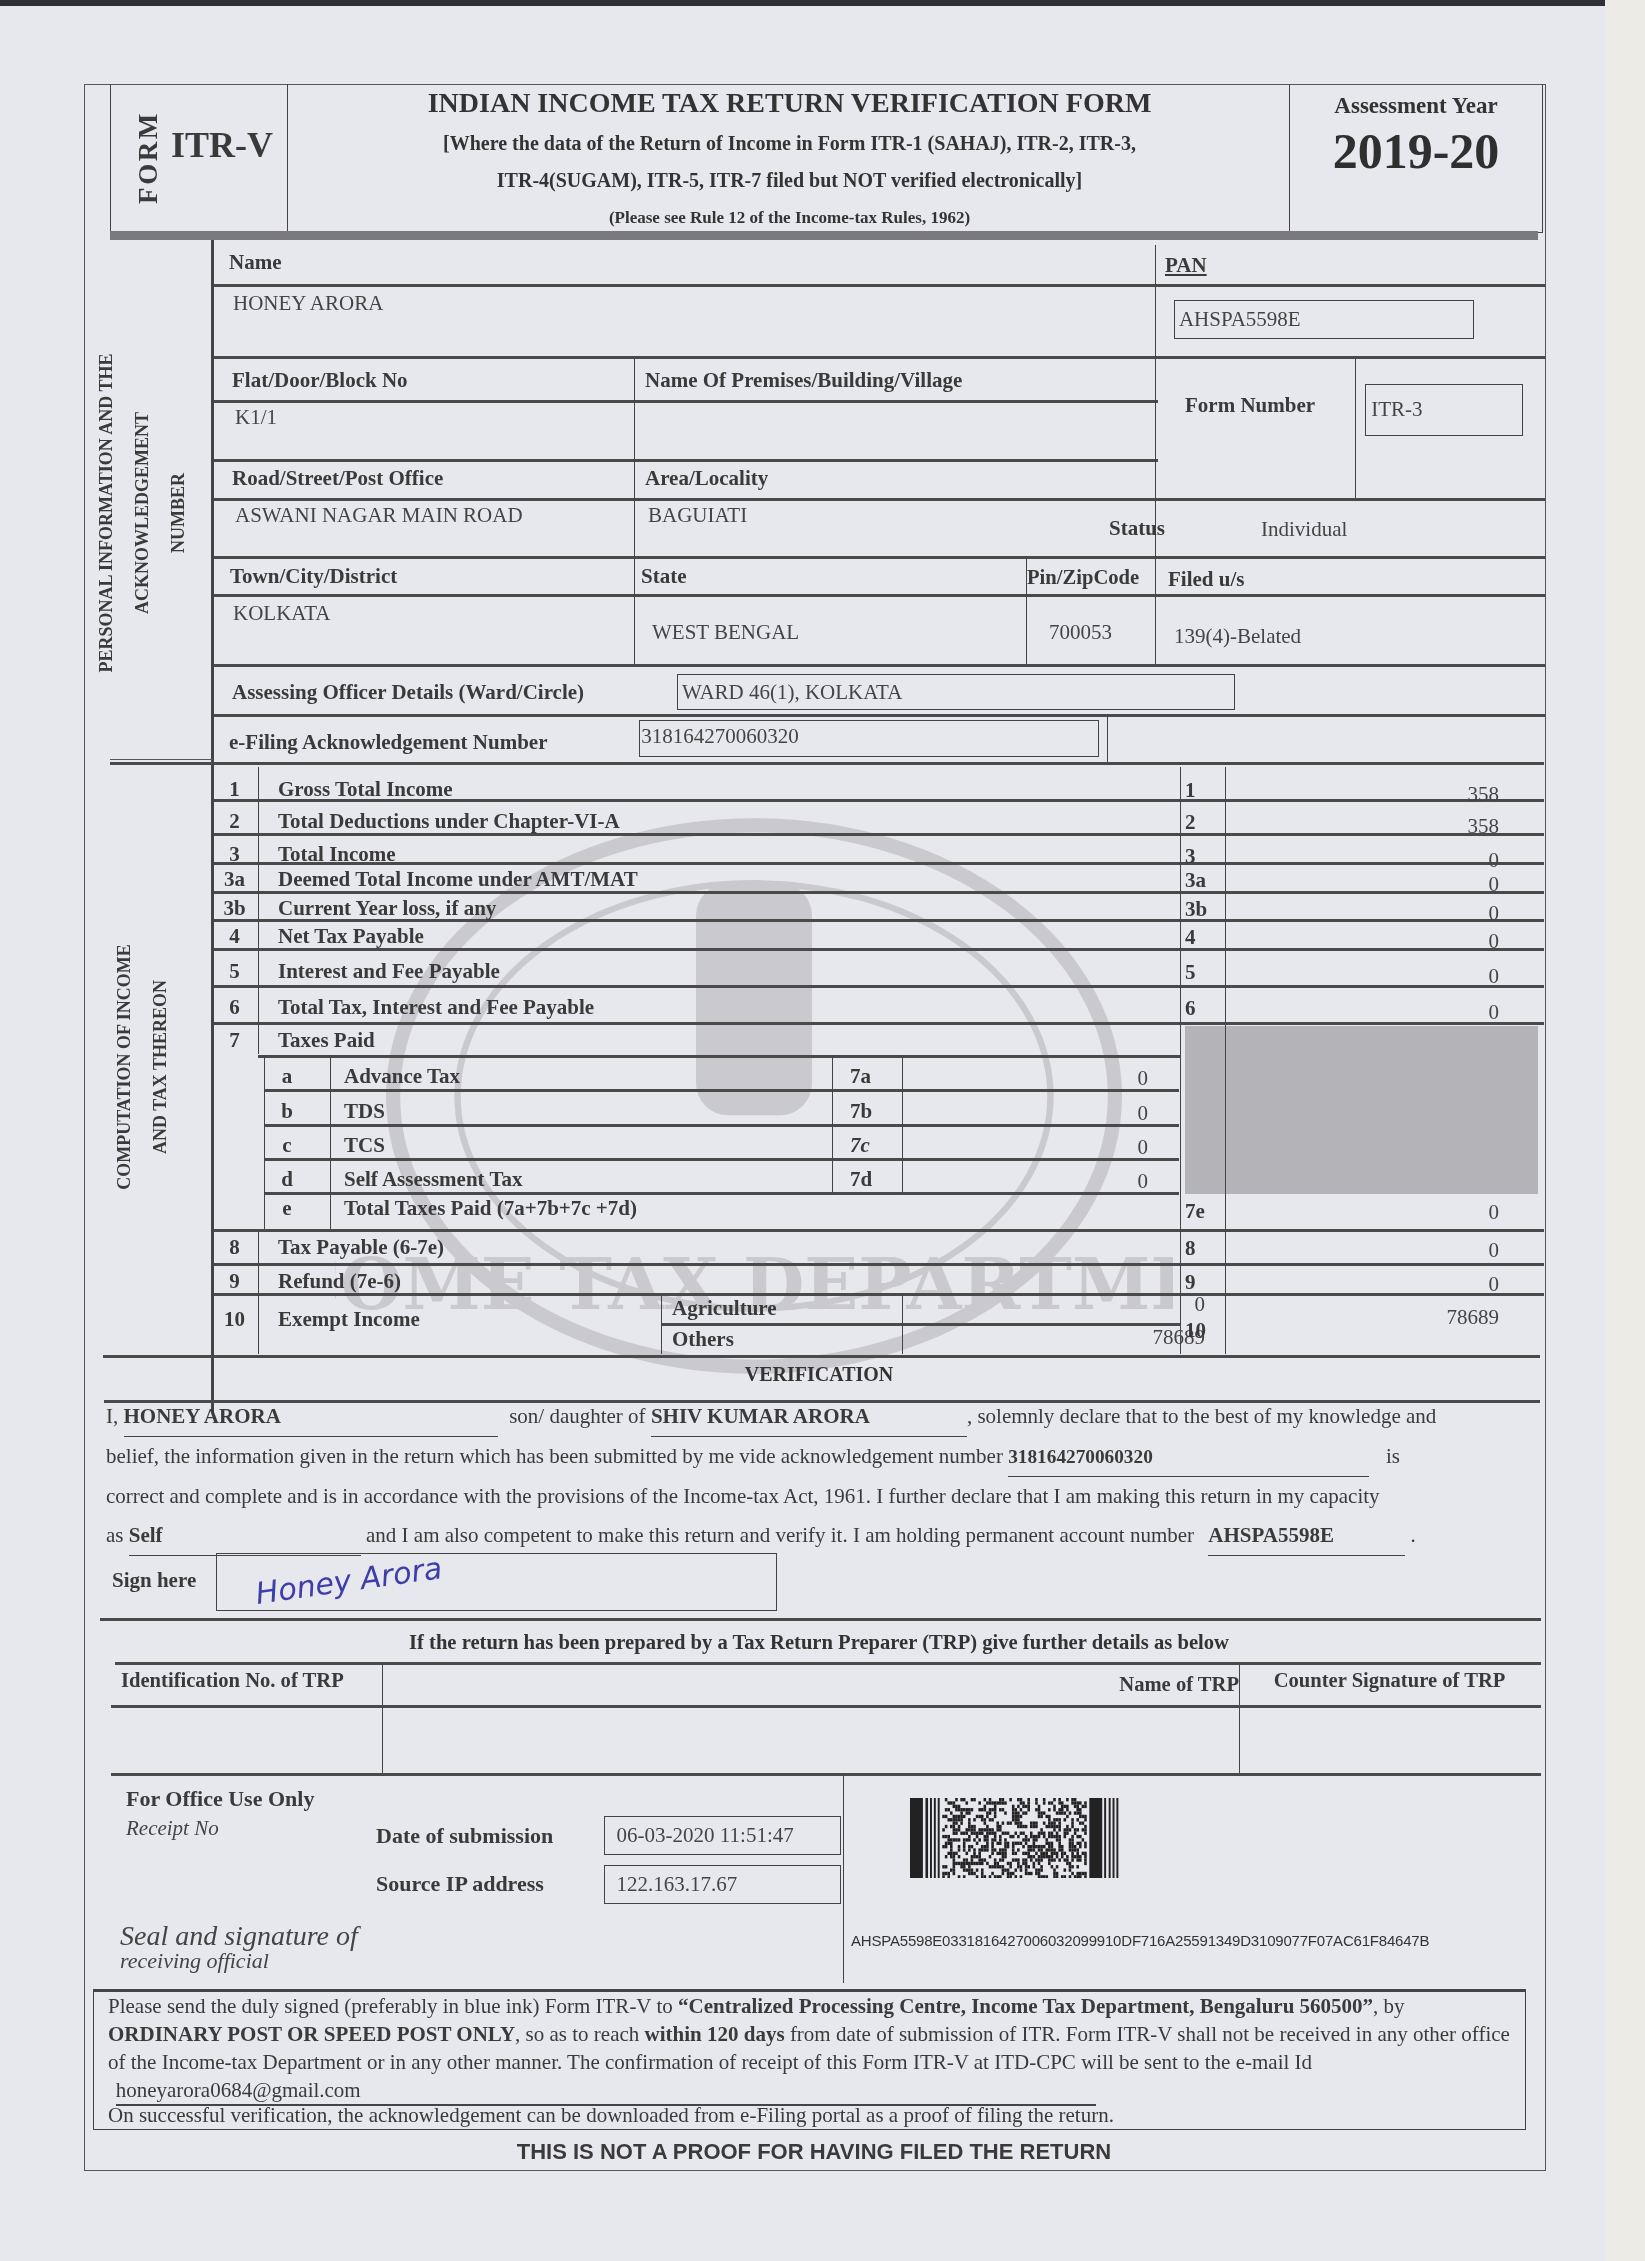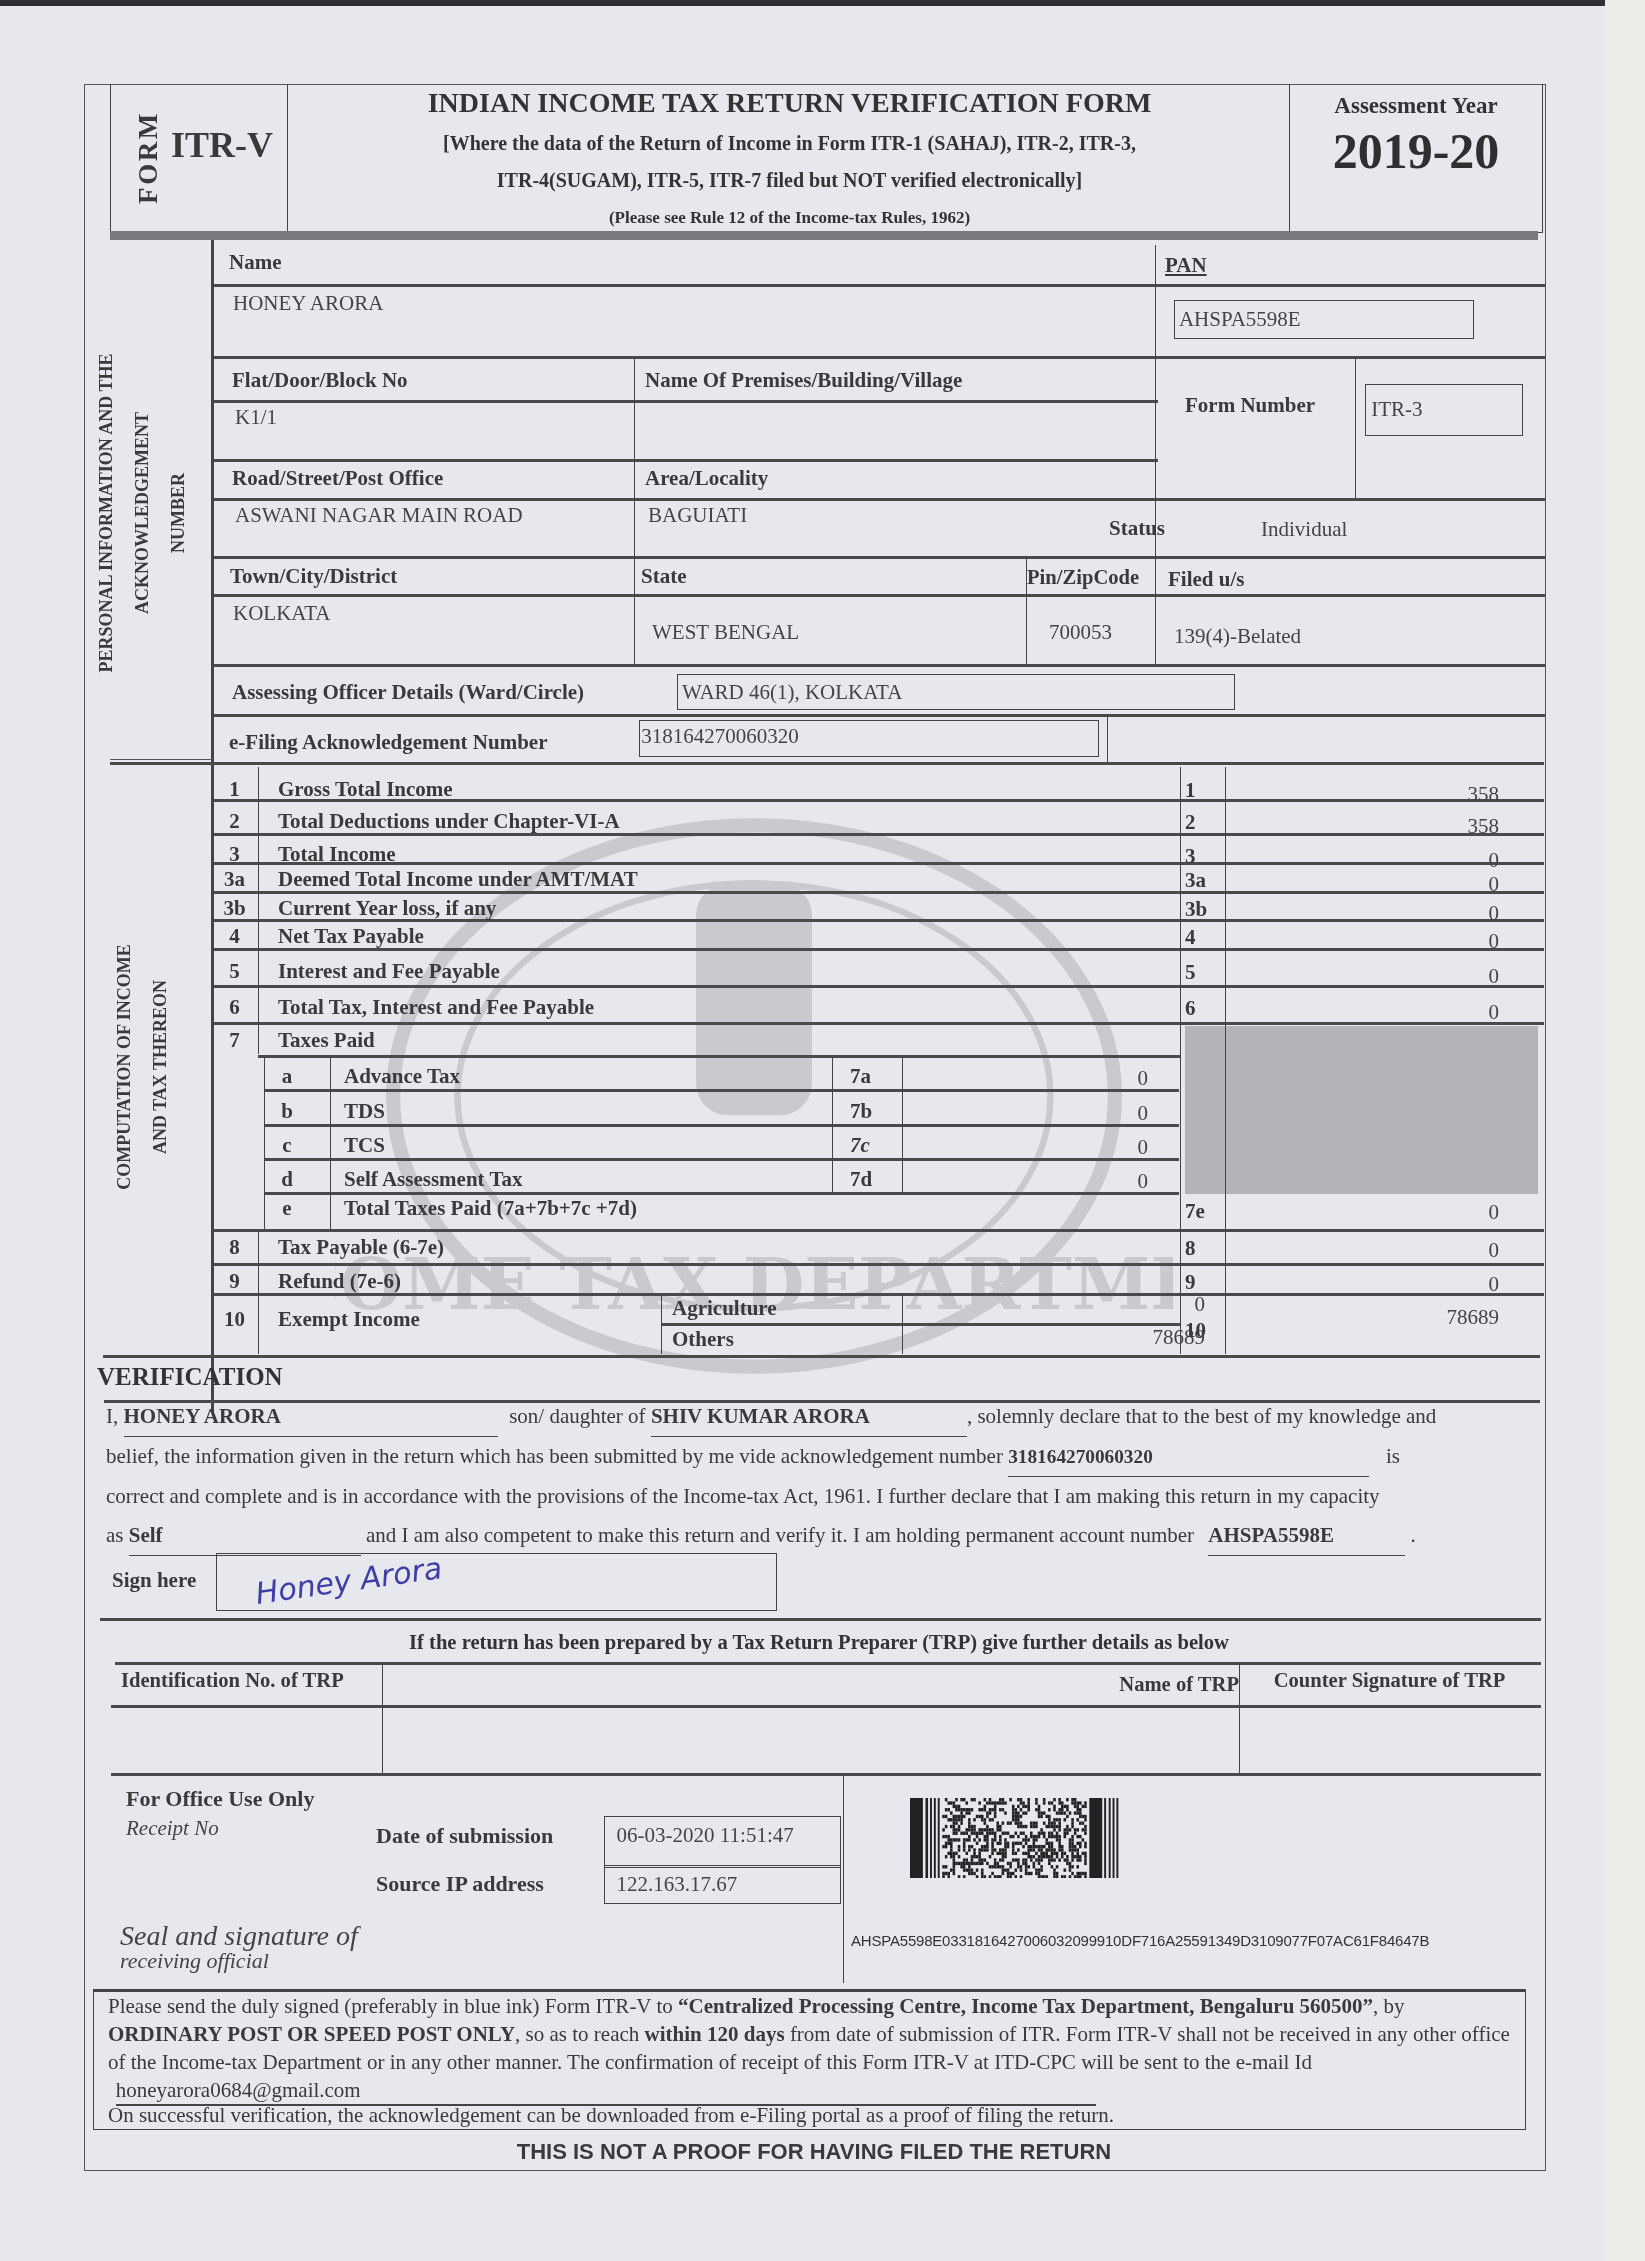--- a/index.html
+++ b/index.html
@@ -231,21 +231,21 @@
     <div class="vl" style="left:1225px;top:767px;height:587px;"></div>
     <div class="vl" style="left:264px;top:1055px;height:174px;"></div>
     <div class="vl" style="left:330px;top:1055px;height:174px;"></div>
     <div class="vl" style="left:832px;top:1055px;height:139px;"></div>
     <div class="vl" style="left:902px;top:1055px;height:139px;"></div>
     <div class="vl" style="left:661px;top:1293px;height:61px;"></div>
     <div class="vl" style="left:902px;top:1293px;height:61px;"></div>
   </div>
 
 <div class="hl" style="left:103px;top:1355px;width:1437px;"></div>
-<div class="abs b" style="left:97px;top:1363px;width:1444px;text-align:left;font-size:25px;">VERIFICATION</div>
+<div class="abs b" style="left:97px;top:1363px;width:1444px;text-align:center;font-size:20px;">VERIFICATION</div>
 <div class="hl" style="left:104px;top:1400px;width:1436px;"></div>
 
 <div class="para" style="left:106px;top:1397px;width:1431px;">
   <div>
     <span>I,</span>
     <span class="ul" style="width:374px;">HONEY ARORA</span>
     <span style="margin-left:6.4px;">son/ daughter of</span>
     <span class="ul" style="width:316px;">SHIV KUMAR ARORA</span><span>, solemnly declare that to the best of my knowledge and</span>
   </div>
   <div>
@@ -278,21 +278,21 @@
 <div class="hl" style="left:111px;top:1705px;width:1430px;"></div>
 <div class="abs" style="left:116px;top:1708px;width:264px;height:61px;"></div>
 <div class="abs" style="left:384px;top:1708px;width:853px;height:61px;"></div>
 <div class="abs" style="left:1241px;top:1708px;width:297px;height:61px;"></div>
 <div class="hl" style="left:111px;top:1773px;width:1430px;"></div>
 
 <div class="vl" style="left:843px;top:1774px;height:209px;"></div>
 <div class="lbl" style="left:126px;top:1786px;font-size:22px;">For Office Use Only</div>
 <div class="abs" style="left:126px;top:1816px;font-size:21px;font-style:italic;color:#444;">Receipt No</div>
 <div class="lbl" style="left:376px;top:1823px;font-size:22px;">Date of submission</div>
-<div class="box" style="left:604px;top:1816px;width:237px;height:52px;">
+<div class="box" style="left:604px;top:1816px;width:237px;height:39px;">
     <span class="val" style="left:11.6px;top:5.8px;">06-03-2020 11:51:47</span>
   </div>
 <div class="lbl" style="left:376px;top:1871px;font-size:22px;">Source IP address</div>
 <div class="box" style="left:604px;top:1865px;width:237px;height:39px;">
     <span class="val" style="left:11.6px;top:5.8px;">122.163.17.67</span>
   </div>
 <div class="abs" style="left:120px;top:1920px;font-size:28px;font-style:italic;color:#444;">Seal  and  signature  of</div>
 <div class="abs" style="left:120px;top:1948px;font-size:22px;font-style:italic;color:#444;">receiving  official</div>
 
 <svg class="barcode" id="barcode" viewBox="0 0 324 124" preserveAspectRatio="none">

